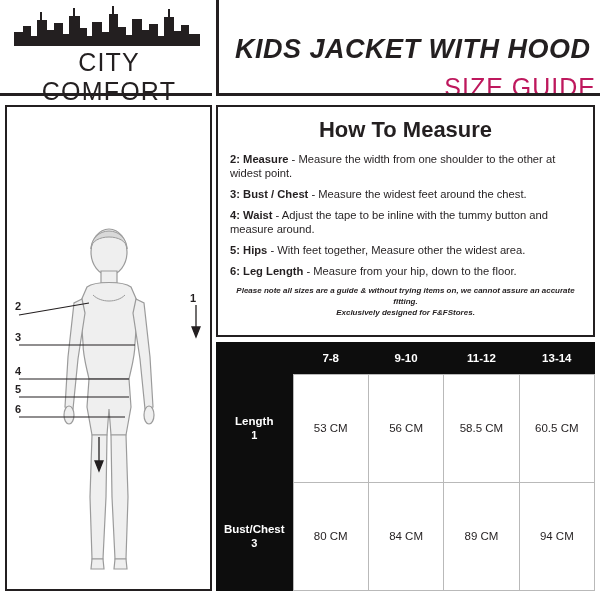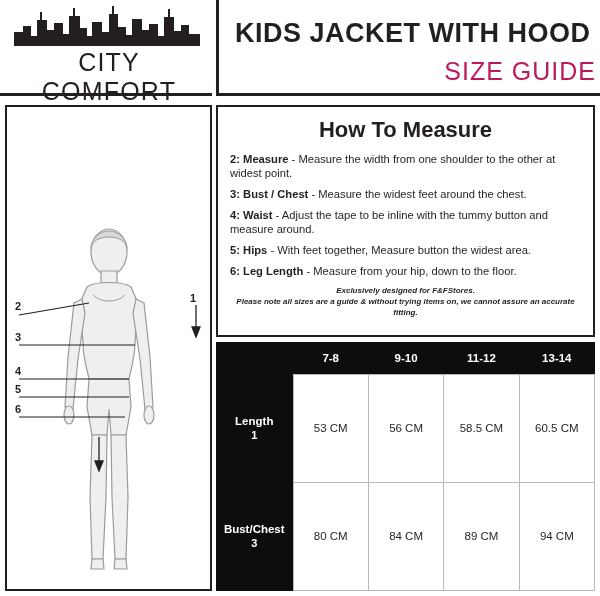--- a/index.html
+++ b/index.html
@@ -57,27 +57,28 @@
   }
 
   .title-block {
     position: absolute;
     left: 216px; top: 0;
     width: 384px; height: 96px;
     border-left: 3px solid #231f20;
     padding-left: 16px;
   }
   .title-main {
-    margin-top: 20px;
+    margin-top: 36px;
     font-size: 27px;
     font-weight: bold;
     letter-spacing: 0.5px;
     line-height: 1;
     color: #231f20;
     white-space: nowrap;
+    font-style: italic;
   }
   .title-sub {
     margin-top: 10px;
     font-size: 25px;
     font-weight: 400;
     letter-spacing: 1px;
     text-align: right;
     padding-right: 4px;
     color: #be185d;
   }
@@ -307,31 +308,31 @@
       <span>Bust / Chest</span></b><span> - Measure the widest feet around the chest.</span>
     </div>
 
     <div class="measure-item">
       <b><span>4:</span>
       <span>Waist</span></b><span> - Adjust the tape to be inline with the tummy button and measure around.</span>
     </div>
 
     <div class="measure-item">
       <b><span>5:</span>
-      <span>Hips</span></b><span> - With feet together, Measure button the widest area.</span>
+      <span>Hips</span></b><span> - With feet together, Measure other the widest area.</span>
     </div>
 
     <div class="measure-item">
       <b><span>6:</span>
       <span>Leg Length</span></b><span> - Measure from your hip, down to the floor.</span>
     </div>
 
     <div class="measure-note">
+      <div>Please note all sizes are a guide &amp; without trying items on, we cannot assure an accurate fitting.</div>
       <div>Exclusively designed for F&amp;FStores.</div>
-      <div>Please note all sizes are a guide &amp; without trying items on, we cannot assure an accurate fitting.</div>
     </div>
   </div>
 
   <div class="size-table">
     <table>
       <thead>
         <tr>
           <th class="hdr-blank"></th>
           <th class="col-hdr">7-8</th>
           <th class="col-hdr">9-10</th>

